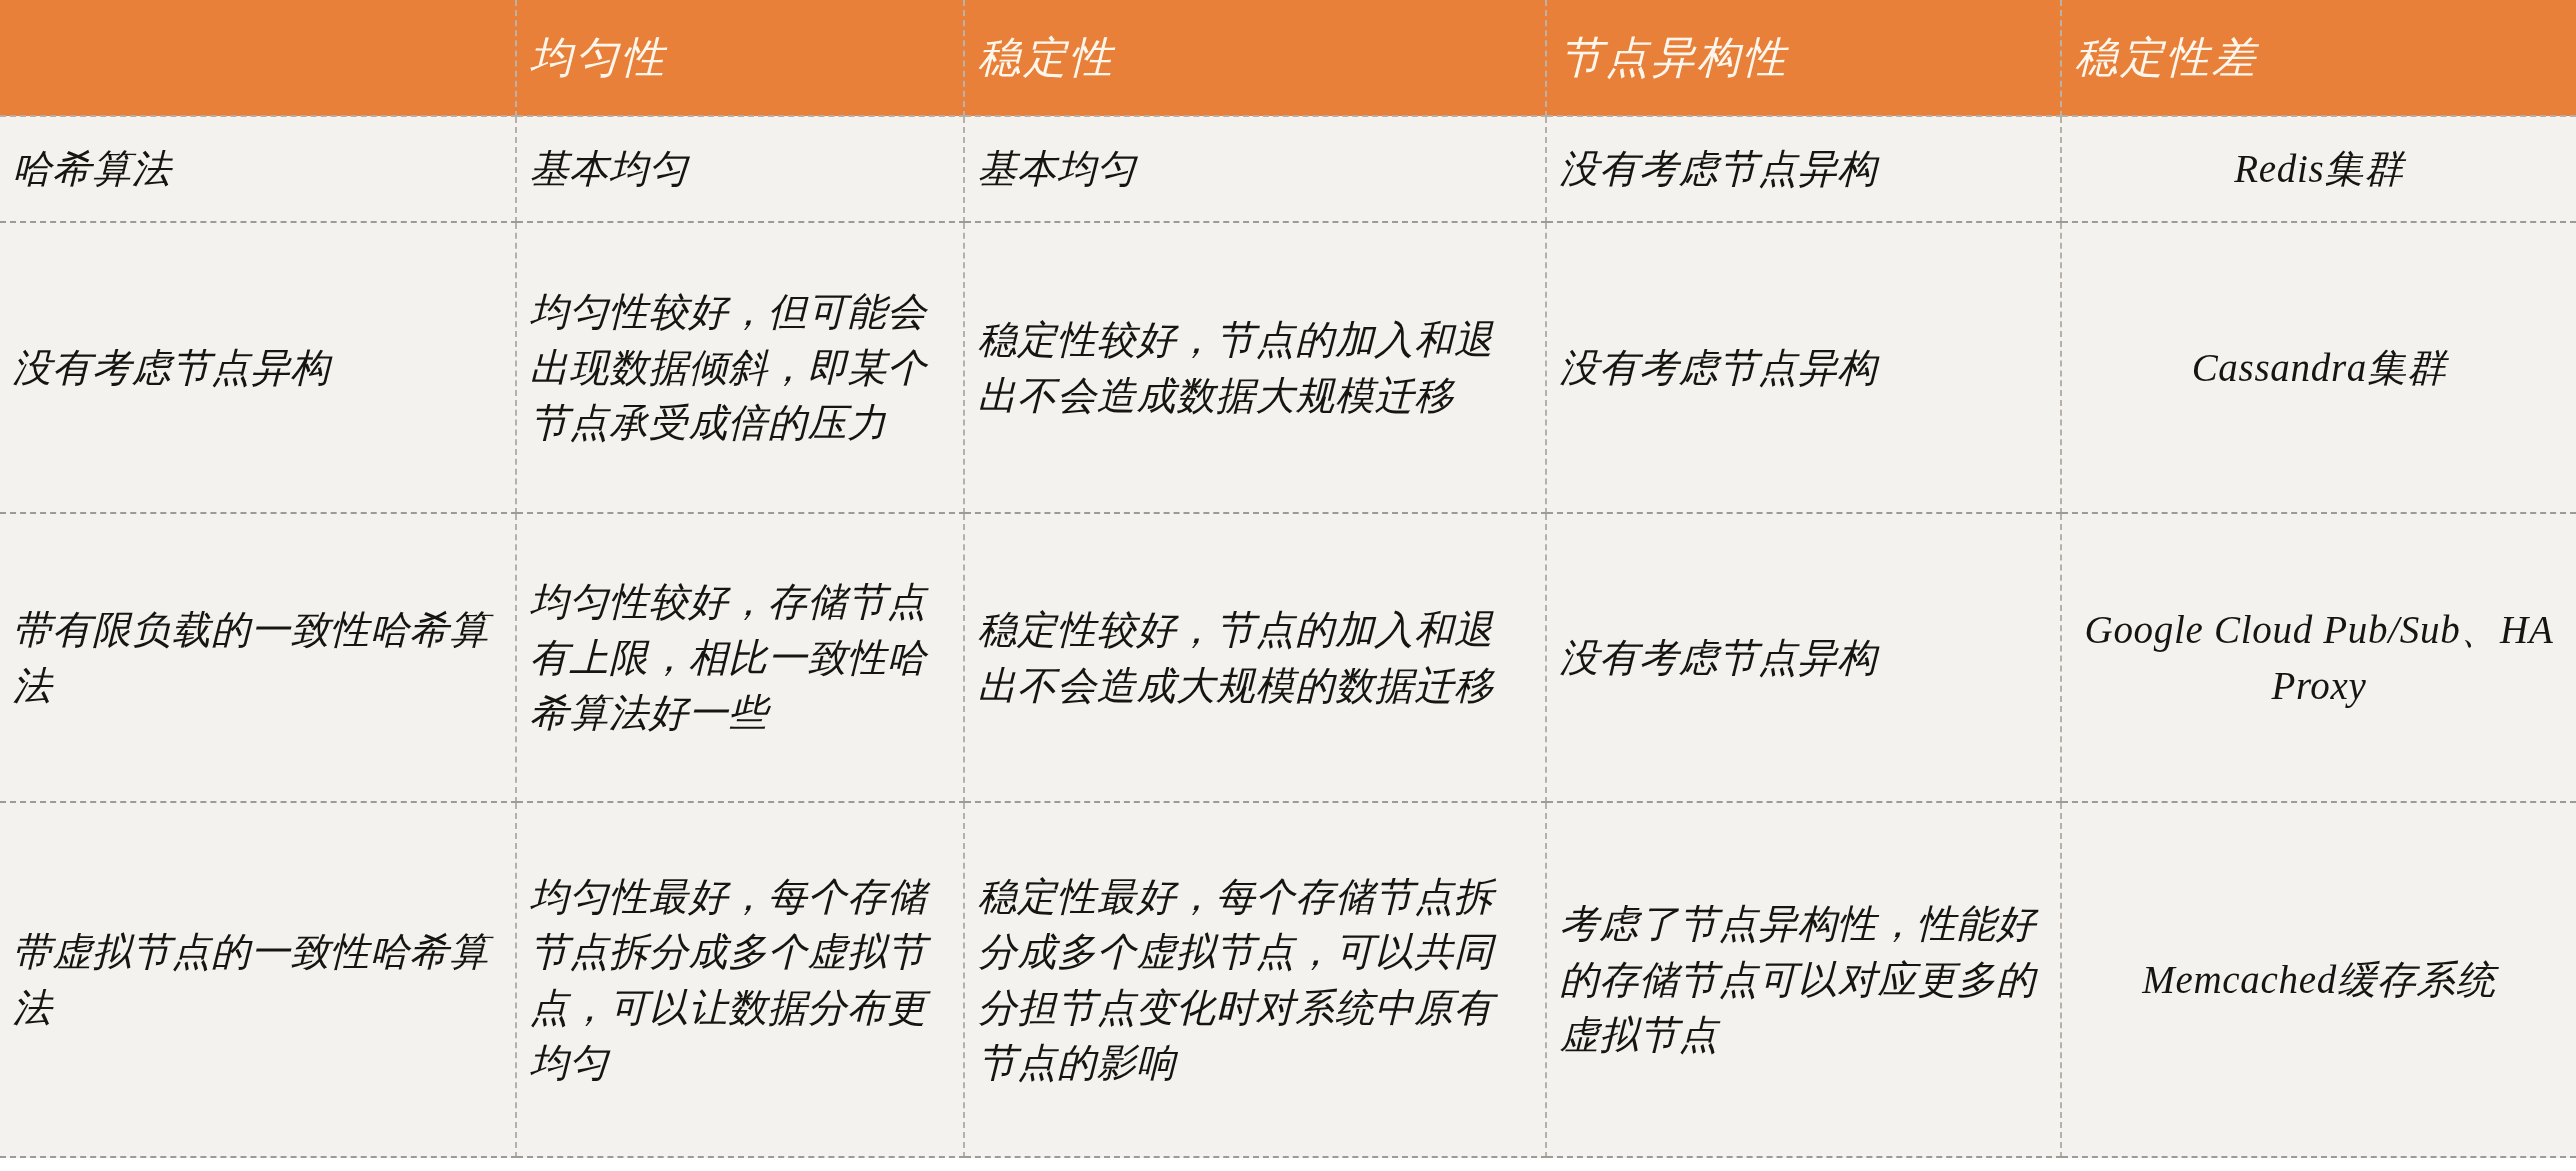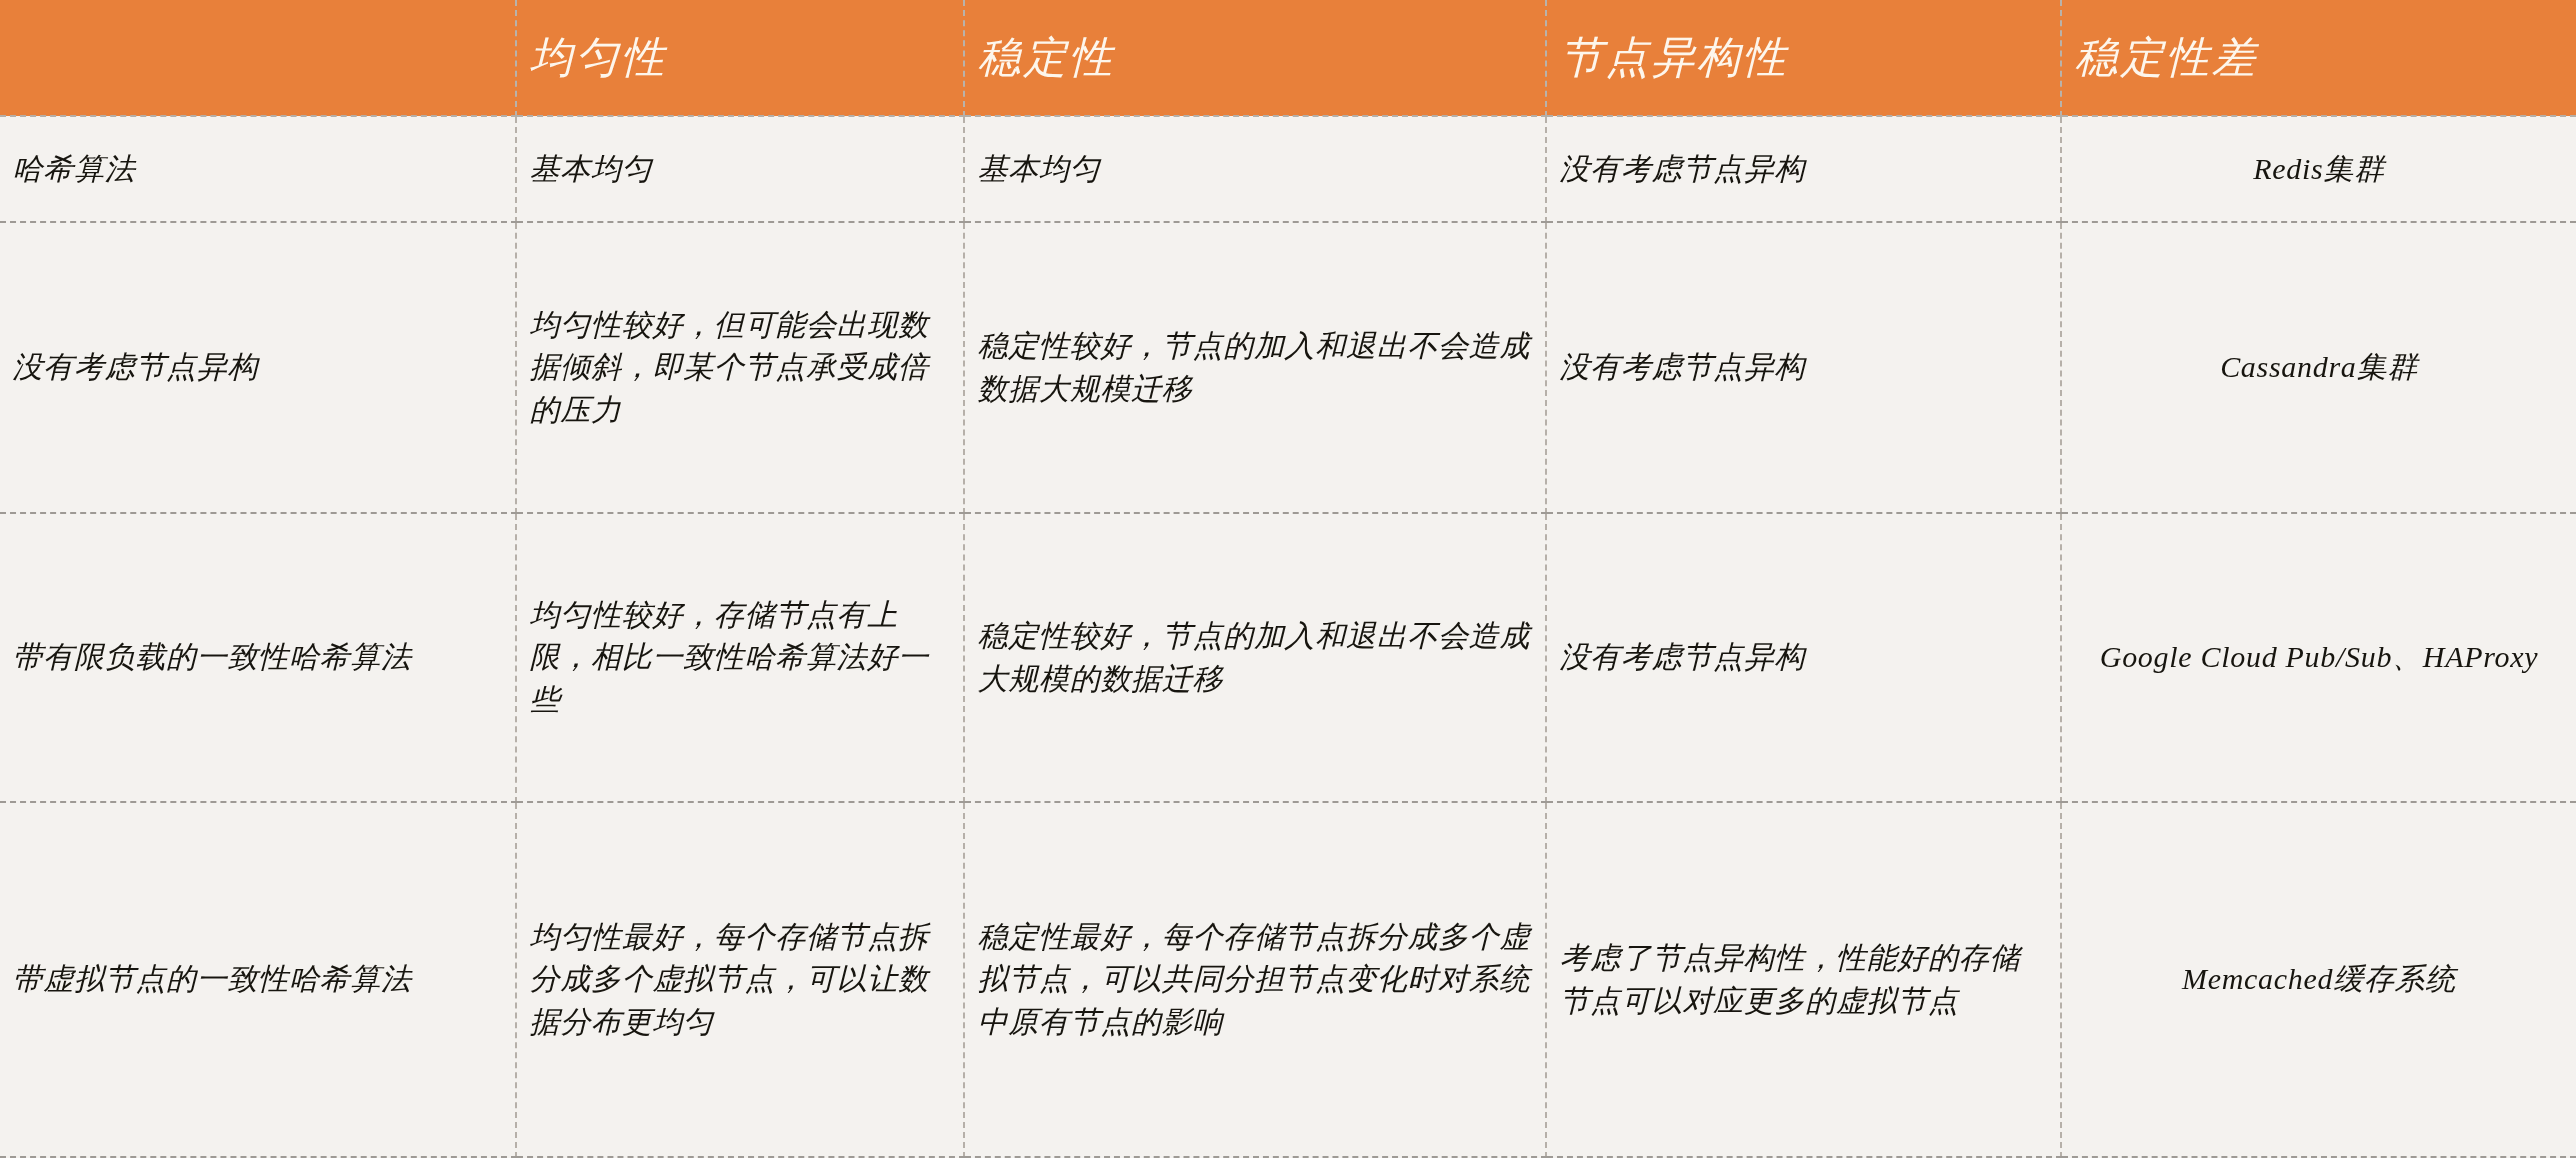--- a/index.html
+++ b/index.html
@@ -49,21 +49,21 @@
     line-height: 1.1;
     font-family: "Liberation Serif", "DejaVu Serif", serif;
     font-style: italic;
   }
   thead th:last-child { border-right: none; }
   thead th.empty-head { color: transparent; }
 
   tbody td {
     background: #f4f2ef;
     color: #17150f;
-    font-size: 30px;
+    font-size: 39px;
     line-height: 1.42;
     vertical-align: middle;
     text-align: left;
     padding: 9.8px 12.6px;
     border-right: 2.8px dashed #b6b0a9;
     border-bottom: 2.8px dashed #9e9a95;
     font-family: "Liberation Serif", "DejaVu Serif", serif;
     font-style: italic;
     letter-spacing: 0.7px;
     word-break: break-all;

